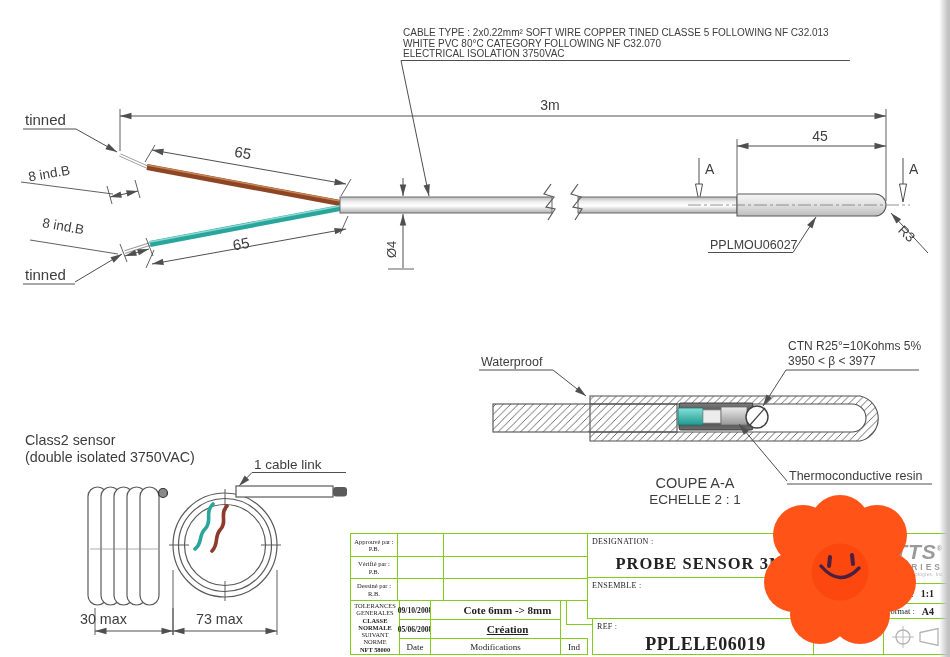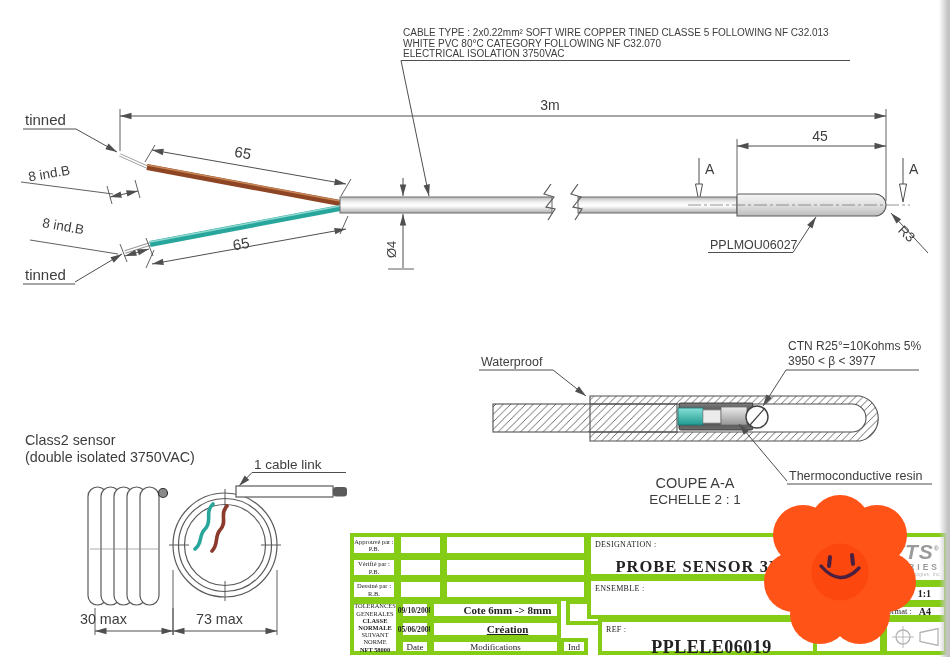--- a/index.html
+++ b/index.html
@@ -4,21 +4,21 @@
 <style>
   html,body{margin:0;padding:0;background:#e9e9e9;}
   .canvas{position:relative;width:950px;height:657px;background:#fff;overflow:hidden;
           font-family:"Liberation Sans",sans-serif;}
   svg text{fill:#3d3d3d;font-family:"Liberation Sans",sans-serif;}
   .scan-edge{position:absolute;top:0;right:0;bottom:0;width:11px;
              background:linear-gradient(to right,rgba(190,190,190,0) 0%,#c6c6c6 75%,#bfbfbf 100%);}
   
   .tblock{position:absolute;left:350px;top:533px;width:598px;height:122px;
           font-family:"Liberation Serif",serif;color:#222;}
-  .cell{position:absolute;box-sizing:border-box;border:4px solid #84cc16;background:#fff;}
+  .cell{position:absolute;box-sizing:border-box;border:1px solid #84cc16;background:#fff;}
   .approv{display:flex;flex-direction:column;align-items:center;justify-content:center;
           font-size:6.5px;line-height:7.5px;text-align:center;}
   .tol{display:flex;flex-direction:column;align-items:center;justify-content:center;
        font-size:6.4px;line-height:7.2px;text-align:center;}
   .tol .b{font-weight:bold;}
   .revdate{display:flex;align-items:center;justify-content:center;font-size:7.6px;font-weight:bold;}
   .revmod{display:flex;align-items:center;justify-content:center;font-size:11px;font-weight:bold;padding-left:24px;}
   .revind{display:flex;align-items:center;justify-content:center;font-size:9px;font-weight:bold;}
   .hdr9{display:flex;align-items:center;justify-content:center;font-size:9px;}
   .desig .lab,.ens .lab,.ref .lab,.mat .lab{position:absolute;left:4px;top:3px;font-size:8px;letter-spacing:.3px;}
@@ -333,21 +333,21 @@
     <span>Ind</span>
       </div>
 
   <div class="cell desig" style="left:237px;top:0;width:227px;height:45px;">
     <span class="lab">DESIGNATION :</span>
     <span class="val">PROBE SENSOR 3M</span>
   </div>
   <div class="cell ens" style="left:237px;top:44px;width:227px;height:42px;">
     <span class="lab">ENSEMBLE :</span>
   </div>
-  <div class="cell ref" style="left:248px;top:85px;width:227px;height:37px;">
+  <div class="cell ref" style="left:242px;top:85px;width:227px;height:37px;">
     <span class="lab">REF :</span>
     <span class="val">PPLELE06019</span>
   </div>
 
   <div class="cell logo" style="left:463px;top:0;width:135px;height:51px;">
     <span class="l1"><span>WATTS</span><sup>®</sup></span>
     <span class="l2">INDUSTRIES</span>
     <span class="l3">Watts Water Technologies, Inc</span>
   </div>
   <div class="cell kv" style="left:463px;top:50px;width:135px;height:21px;">

